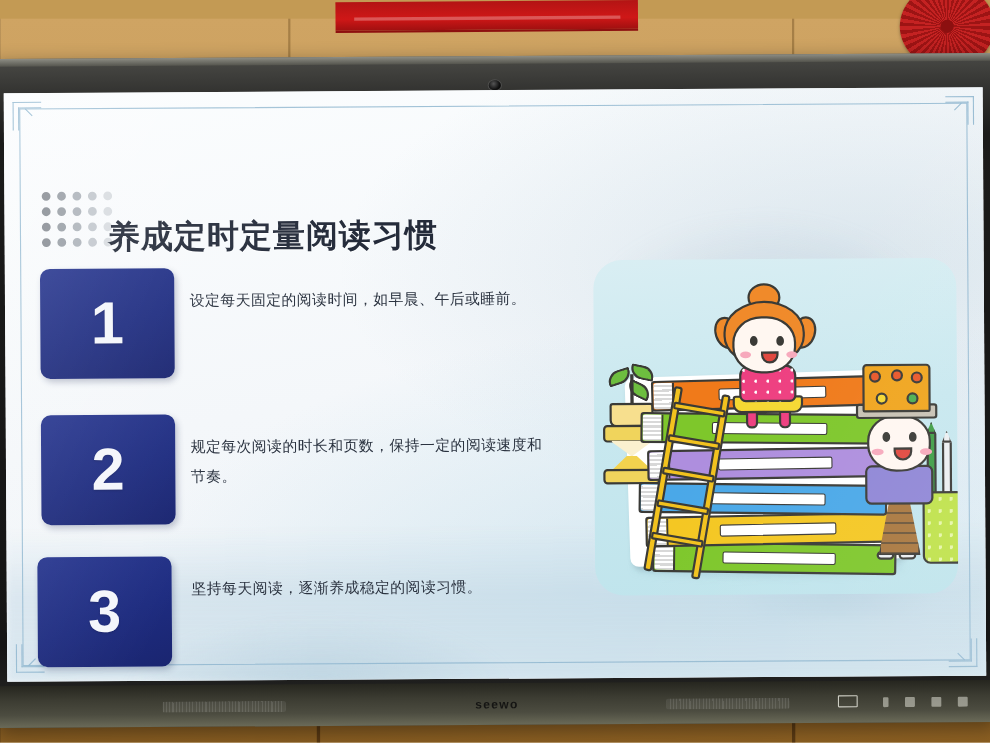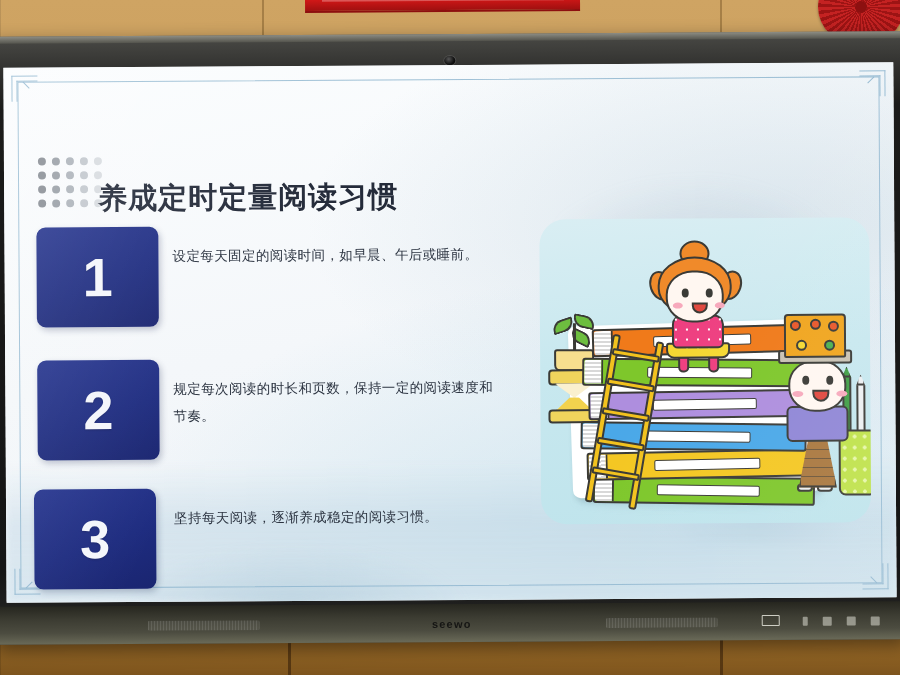--- a/index.html
+++ b/index.html
@@ -3,21 +3,21 @@
 <meta charset="utf-8">
 <style>
   html,body{margin:0;padding:0;}
   body{
     width:900px;height:675px;overflow:hidden;position:relative;
     font-family:"Liberation Sans","DejaVu Sans",sans-serif;
     background:#c39a54;
   }
 
   
-  #room{position:absolute;inset:0;}
+  #room{position:absolute;inset:0;margin-top:17px;}
   .wall{
     position:absolute;left:0;top:0;width:900px;height:648px;
     background:
       linear-gradient(90deg,rgba(0,0,0,.10) 0 1px,transparent 1px 6px),
       linear-gradient(180deg,#cfa463 0%,#c79b59 40%,#b98d4d 100%);
   }
   .wall-seam{position:absolute;top:0;width:2px;height:160px;background:rgba(90,60,20,.35);}
   .cabinet{
     position:absolute;left:0;top:636px;width:900px;height:39px;
     background:

